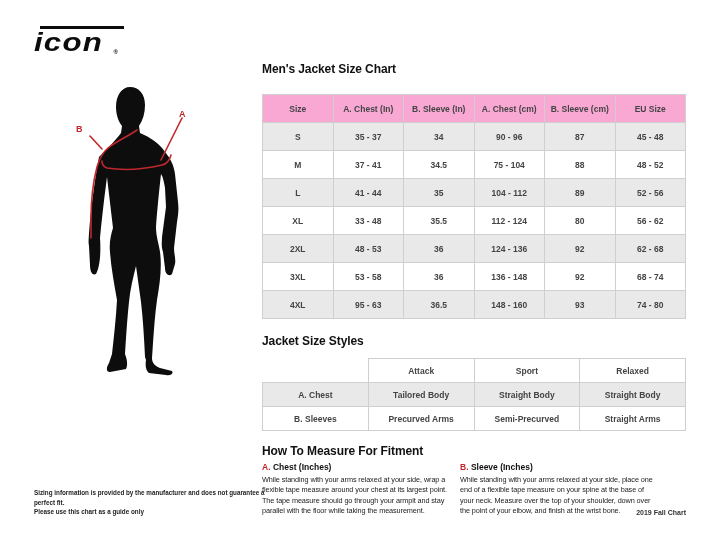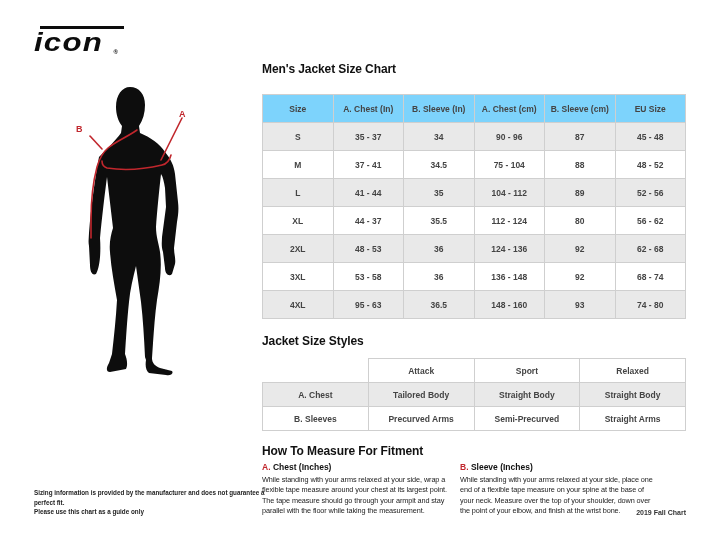--- a/index.html
+++ b/index.html
@@ -25,21 +25,21 @@
   #size-title{top:62px;}
   #styles-title{top:334px;}
   #measure-title{top:444px;}
 
   
   table{border-collapse:collapse;table-layout:fixed;position:absolute;left:262px;width:424px;}
   th,td{border:1px solid #cfcfcf;font-size:8.5px;font-weight:700;color:#444;
         text-align:center;vertical-align:middle;padding:0;}
   #size-table{top:94px;}
   #size-table tr{height:28px;}
-  #size-table thead tr{background:#7dd3fc;}
+  #size-table thead tr{background:#f9a8d4;}
   #styles-table{top:358px;}
   #styles-table tr{height:24px;}
   tr.shade{background:#e9e9e9;}
   td.blank,th.blank{border:none;background:#fff;}
 
   
   .measure-col{position:absolute;top:462px;}
   #measure-a{left:262px;width:192px;}
   #measure-b{left:460px;width:196px;}
   .measure-head{font-size:8.5px;font-weight:700;color:#111;}
@@ -120,21 +120,21 @@
       <tr class="shade">
         <td>L</td>
         <td>41 - 44</td>
         <td>35</td>
         <td>104 - 112</td>
         <td>89</td>
         <td>52 - 56</td>
       </tr>
       <tr>
         <td>XL</td>
-        <td>44 - 37</td>
+        <td>33 - 48</td>
         <td>35.5</td>
         <td>112 - 124</td>
         <td>80</td>
         <td>56 - 62</td>
       </tr>
       <tr class="shade">
         <td>2XL</td>
         <td>48 - 53</td>
         <td>36</td>
         <td>124 - 136</td>

